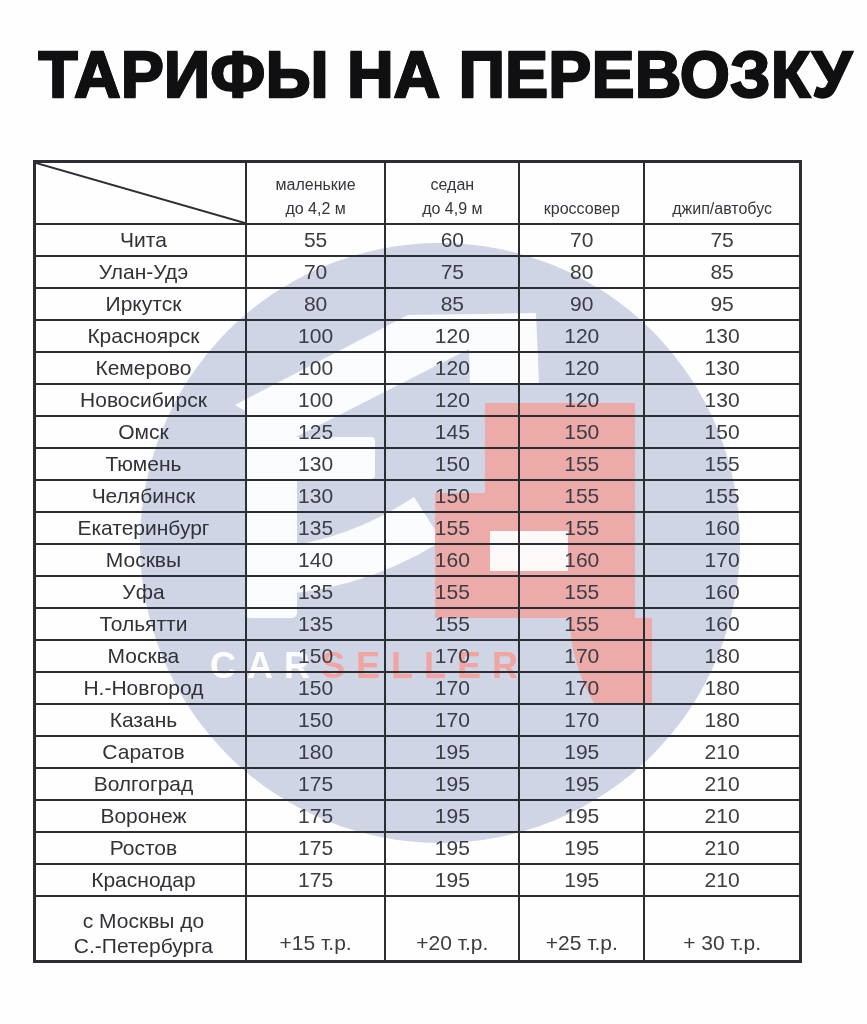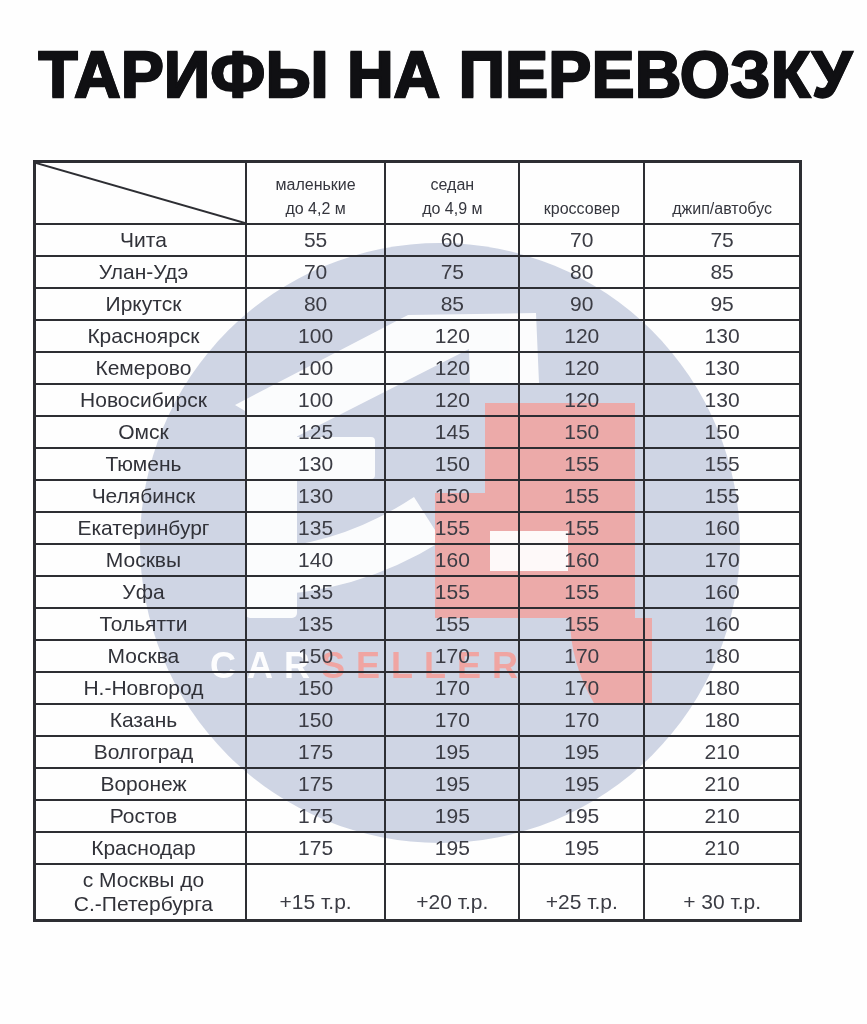--- a/index.html
+++ b/index.html
@@ -89,21 +89,21 @@
   .tariff td.city {
     text-align: center;
     padding-left: 6px;
     white-space: pre-line;
     line-height: 1.15;
     color: #313239;
   }
   .tariff td.val { text-align: center; }
 
   .tariff tr.tall td { height: 49px; }
-  .tariff tr.tall td.city { vertical-align: middle; padding-top: 2px; padding-bottom: 2px; }
+  .tariff tr.tall td.city { vertical-align: middle; padding-top: 12px; padding-bottom: 2px; }
   .tariff tr.tall td.val { vertical-align: bottom; padding-bottom: 5px; }
 </style>
 </head>
 <body>
 
 <div class="page">
 
   <h1 class="title">ТАРИФЫ НА ПЕРЕВОЗКУ</h1>
 
   <div class="watermark">
@@ -259,20 +259,27 @@
           <td class="val">180</td>
         </tr>
         <tr>
           <td class="city">Казань</td>
           <td class="val">150</td>
           <td class="val">170</td>
           <td class="val">170</td>
           <td class="val">180</td>
         </tr>
         <tr>
+          <td class="city">Саратов</td>
+          <td class="val">180</td>
+          <td class="val">195</td>
+          <td class="val">195</td>
+          <td class="val">210</td>
+        </tr>
+        <tr>
           <td class="city">Волгоград</td>
           <td class="val">175</td>
           <td class="val">195</td>
           <td class="val">195</td>
           <td class="val">210</td>
         </tr>
         <tr>
           <td class="city">Воронеж</td>
           <td class="val">175</td>
           <td class="val">195</td>

